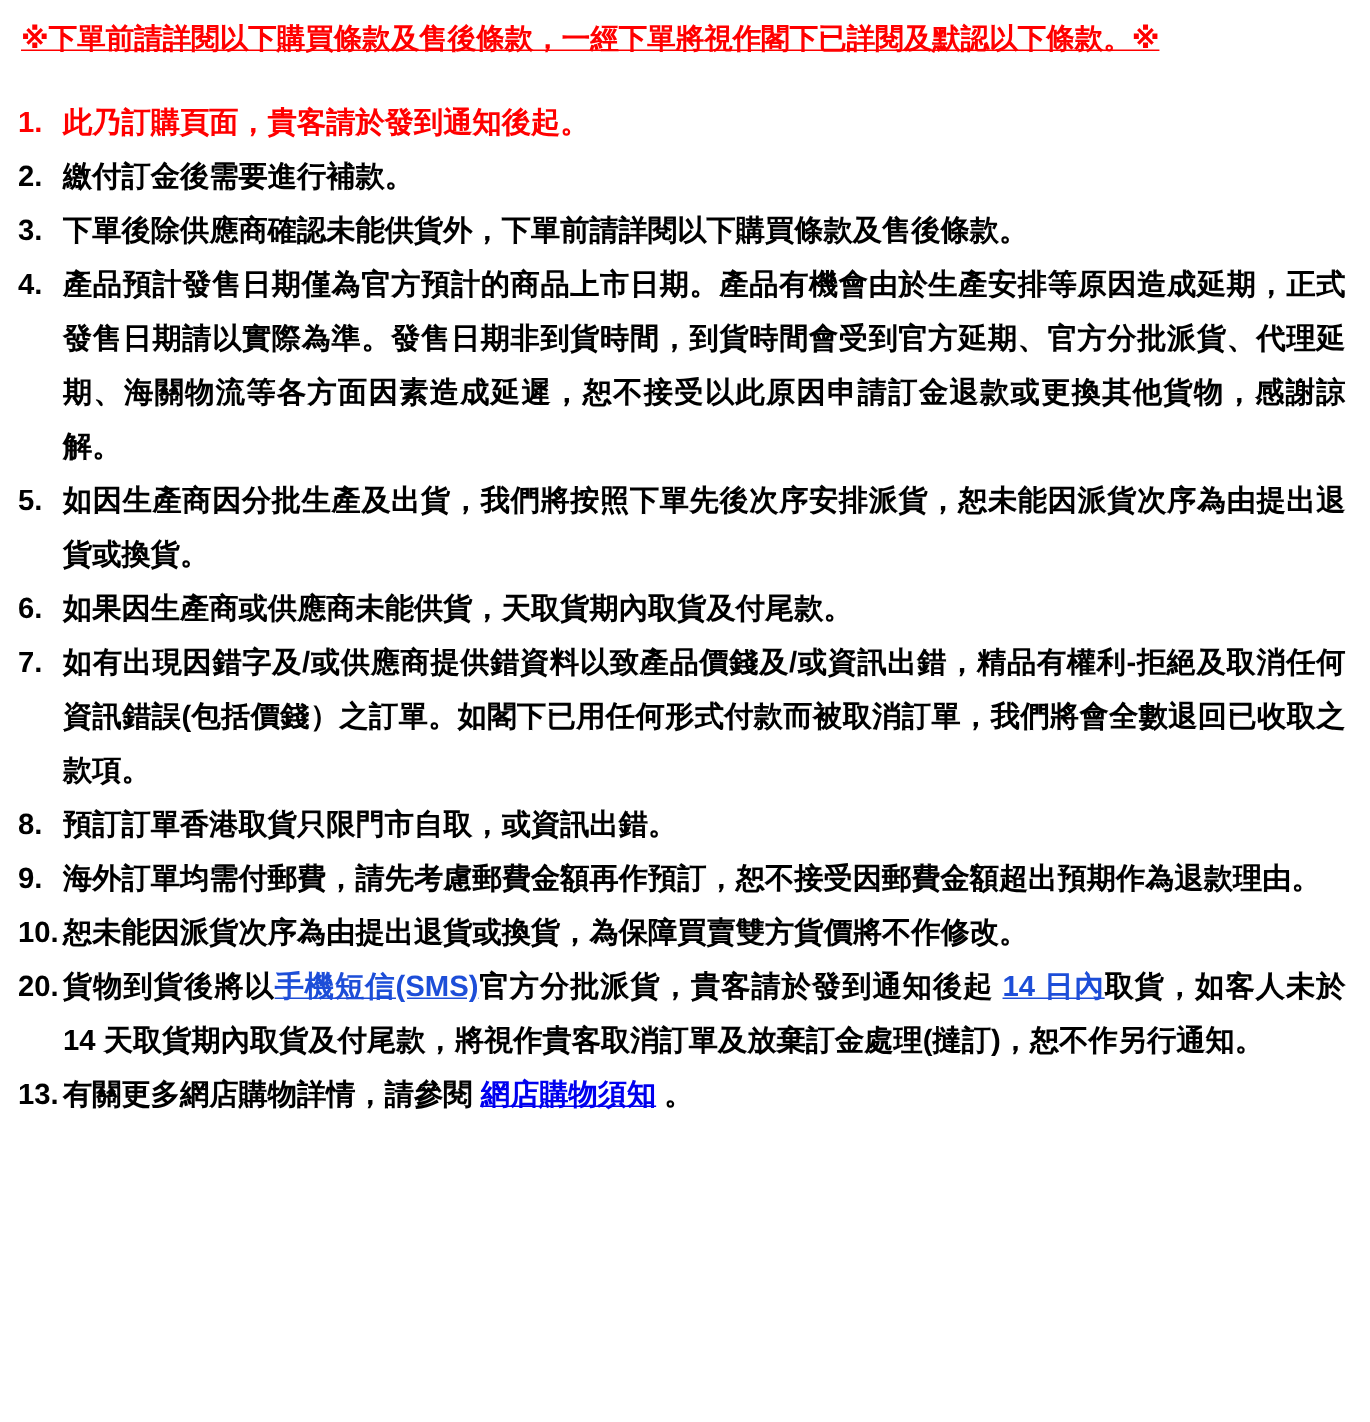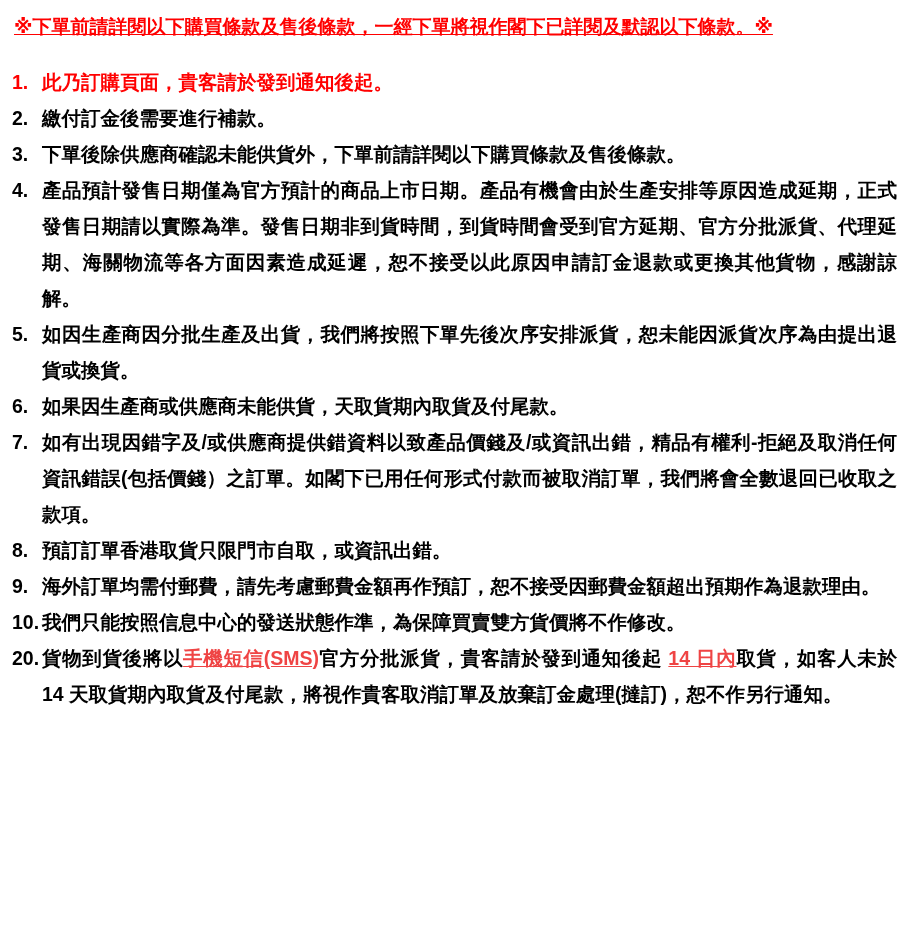--- a/index.html
+++ b/index.html
@@ -43,21 +43,21 @@
   ol.terms .num {
     flex: 0 0 30px;
   }
   ol.terms .text {
     flex: 1;
     text-align: justify;
     padding-right: 4px;
   }
   .red { color: #ff0000; }
   .red-underline {
-    color: #ef4444;
+    color: #1d4ed8;
     text-decoration: underline;
   }
   a.link {
     color: #0000ee;
     text-decoration: underline;
     cursor: pointer;
   }
 </style>
 </head>
 <body>
@@ -98,20 +98,24 @@
       <li class="term-item">
         <span class="num">8.</span>
         <span class="text"><span>預訂訂單香港取貨只限門市自取，或資訊出錯。</span></span>
       </li>
       <li class="term-item">
         <span class="num">9.</span>
         <span class="text"><span>海外訂單均需付郵費，請先考慮郵費金額再作預訂，恕不接受因郵費金額超出預期作為退款理由。</span></span>
       </li>
       <li class="term-item">
         <span class="num">10.</span>
-        <span class="text"><span>我們只能按照信息中心的發送狀態作準，為保障買賣雙方貨價將不作修改。</span></span>
+        <span class="text"><span>恕未能因派貨次序為由提出退貨或換貨，為保障買賣雙方貨價將不作修改。</span></span>
       </li>
       <li class="term-item">
         <span class="num">20.</span>
         <span class="text"><span>貨物到貨後將以</span><span class="red-underline">手機短信(SMS)</span><span>官方分批派貨，貴客請於發到通知後起 </span><span class="red-underline">14 日內</span><span>取貨，如客人未於 14 天取貨期內取貨及付尾款，將視作貴客取消訂單及放棄訂金處理(撻訂)，恕不作另行通知。</span></span>
       </li>
+      <li class="term-item">
+        <span class="num">13.</span>
+        <span class="text"><span>有關更多網店購物詳情，請參閱 </span><a class="link" href="#">網店購物須知</a><span> 。</span></span>
+      </li>
     </ol>
 </div>
 
 </body></html>

